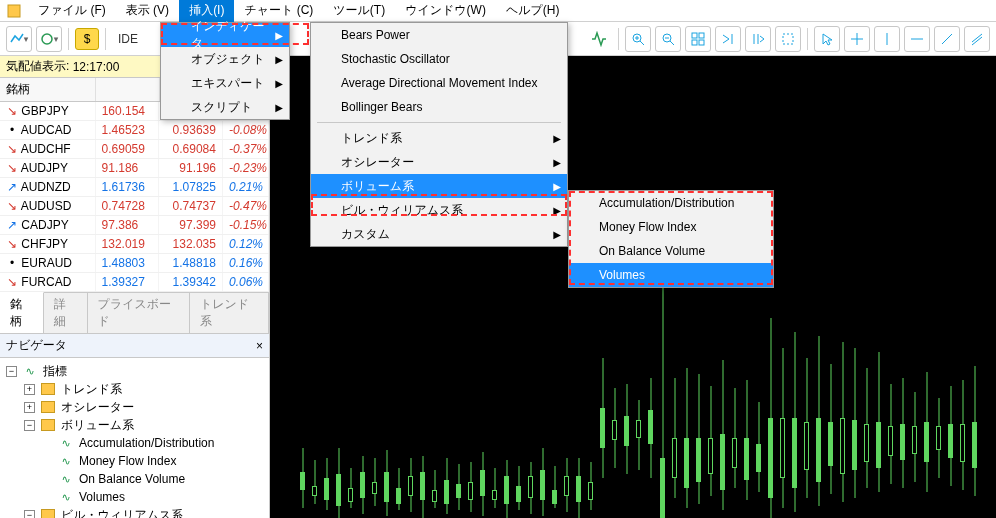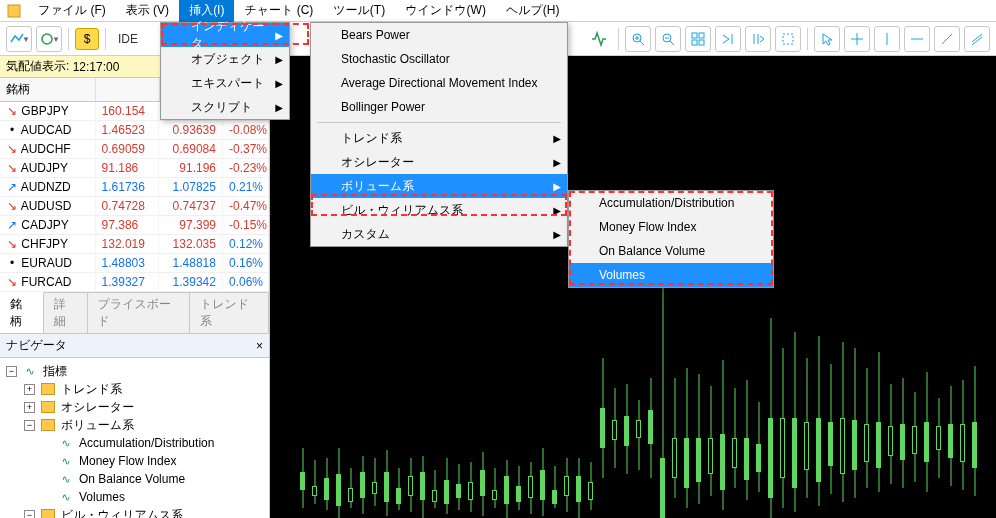--- a/index.html
+++ b/index.html
@@ -16,21 +16,21 @@
   .tb-text { padding: 0 6px; color: #333; }
   .content { position: absolute; top: 56px; left: 0; right: 0; bottom: 0; display: flex; }
   .left-pane { width: 270px; display: flex; flex-direction: column; background: #fff; border-right: 1px solid #c8c8c8; }
   .watch { flex: 0 0 auto; }
   .watch-title { background: #fef9c3; border-bottom: 1px solid #c8c8c8; padding: 2px 6px; display: flex; align-items: center; }
   .watch-head { display: flex; border-bottom: 1px solid #c8c8c8; background: #f8f8f8; }
   .watch-head .col { padding: 3px 6px; border-right: 1px solid #e0e0e0; }
   .col.sym { width: 96px; }
   .col.bid { width: 64px; text-align: left; }
   .col.ask { width: 64px; text-align: right; }
-  .col.chg { width: 46px; text-align: right; }
+  .col.chg { width: 46px; text-align: right; font-style: italic; }
   .watch-rows { max-height: 210px; overflow: hidden; }
   .wrow { display: flex; border-bottom: 1px solid #f0f0f0; font-size: 11.5px; }
   .wrow .col { padding: 2px 6px; border-right: 1px solid #f4f4f4; }
   .wrow .arrow { width: 12px; display: inline-block; text-align: center; }
   .neg { color: #d43a2f; }
   .pos { color: #1473e6; }
   .tabs { display: flex; border-top: 1px solid #c8c8c8; background: #f0f0f0; }
   .tabs .tab { padding: 3px 10px; border-right: 1px solid #c8c8c8; background: #f0f0f0; color: #888; }
   .tabs .tab.active { background: #fff; color: #000; border-top: 1px solid #fff; margin-top: -1px; }
   .nav { flex: 1 1 auto; display: flex; flex-direction: column; border-top: 1px solid #c8c8c8; }
@@ -579,21 +579,21 @@
     <div class="dd-row">
       <span>Bears Power</span>
     </div>
     <div class="dd-row">
       <span>Stochastic Oscillator</span>
     </div>
     <div class="dd-row">
       <span>Average Directional Movement Index</span>
     </div>
     <div class="dd-row">
-      <span>Bollinger Power</span>
+      <span>Bollinger Bears</span>
     </div>
     <div class="dd-sep"></div>
     <div class="dd-row">
       <span>トレンド系</span>
       <span class="arrow-r">▶</span>
     </div>
     <div class="dd-row">
       <span>オシレーター</span>
       <span class="arrow-r">▶</span>
     </div>

